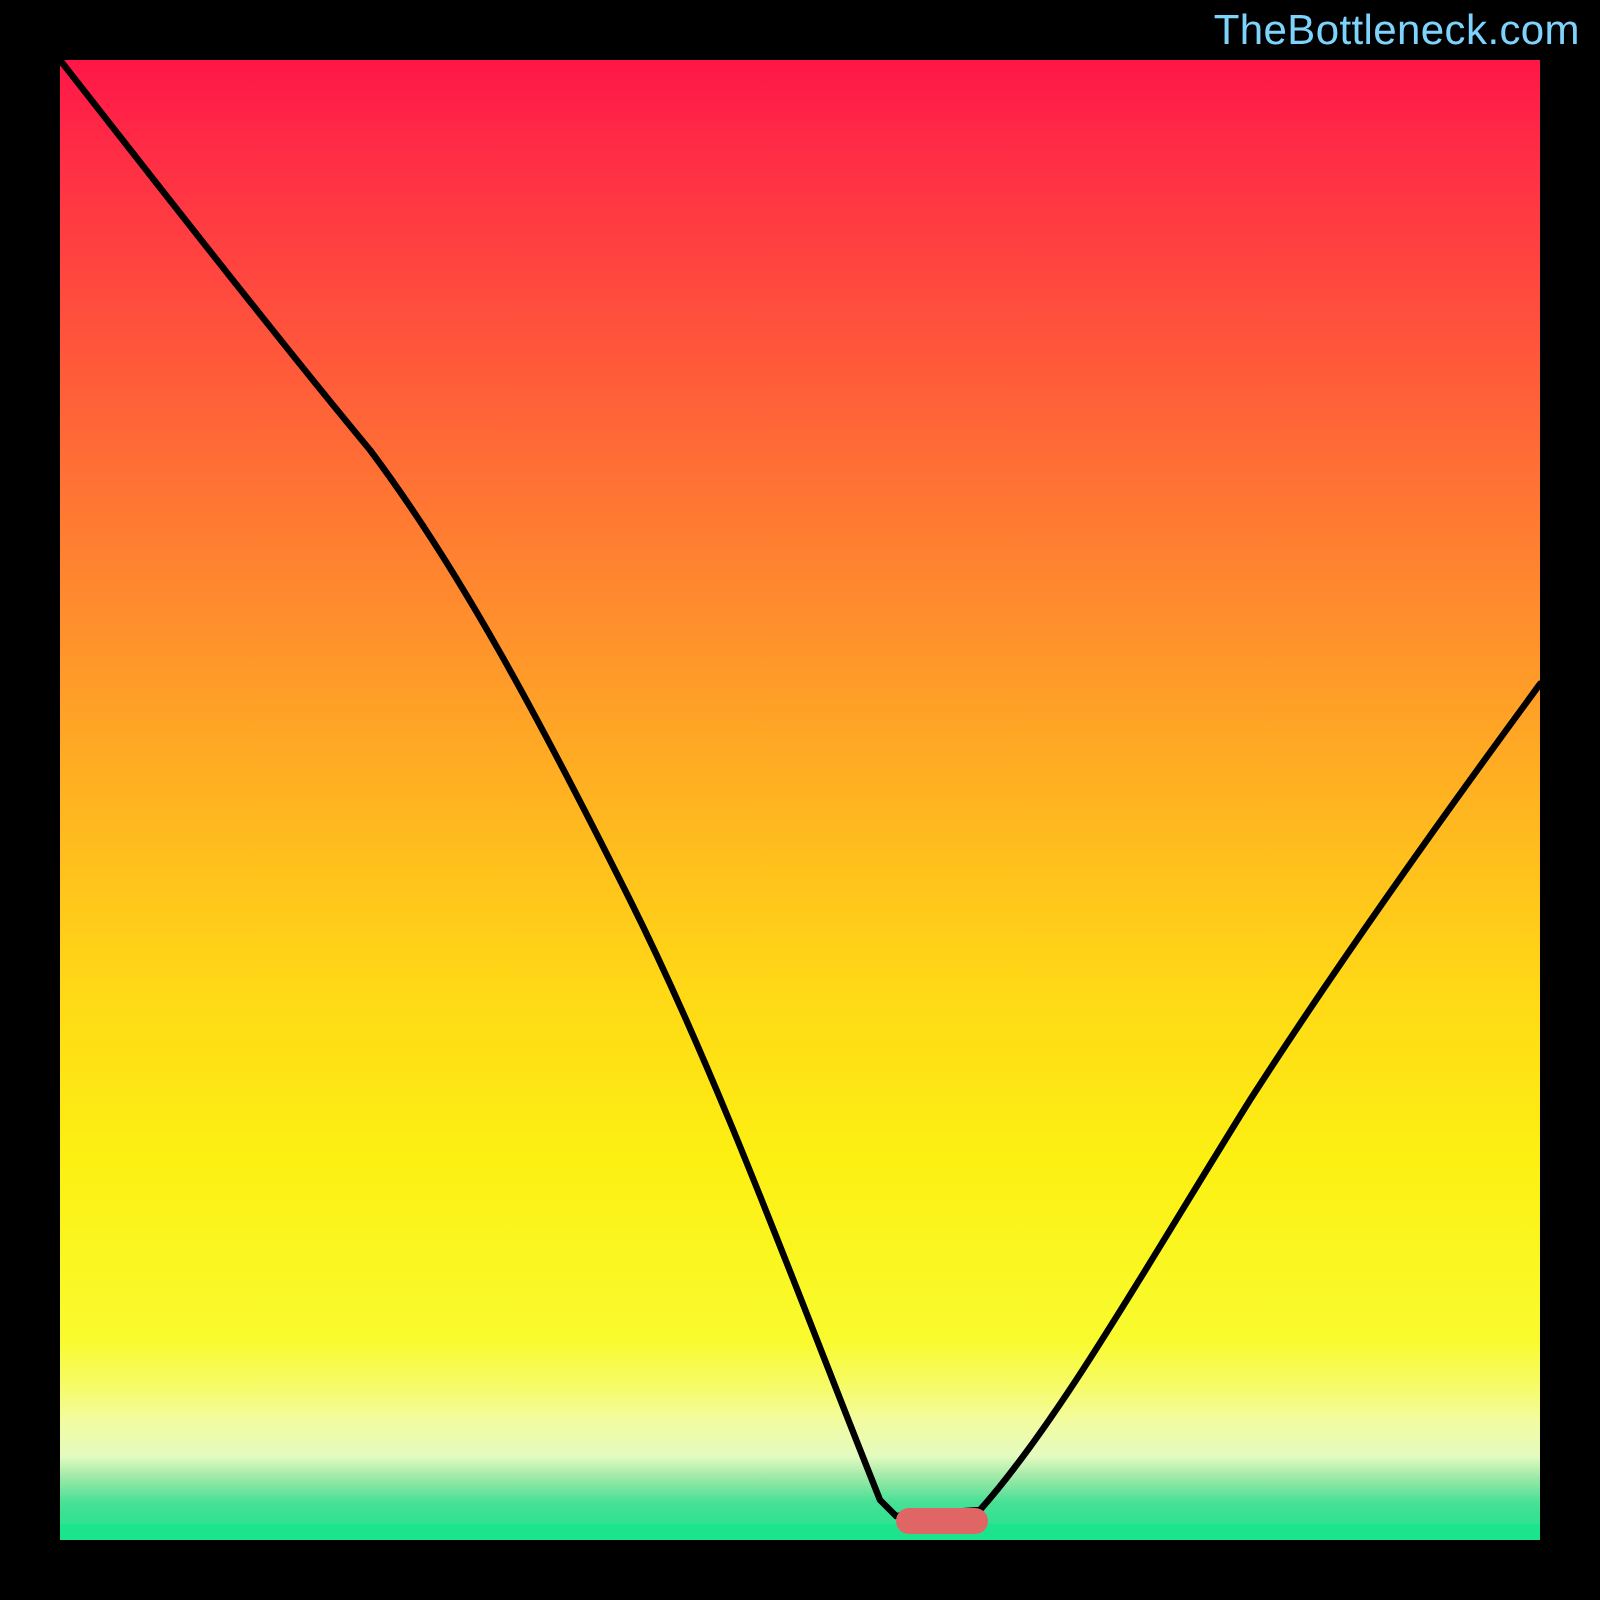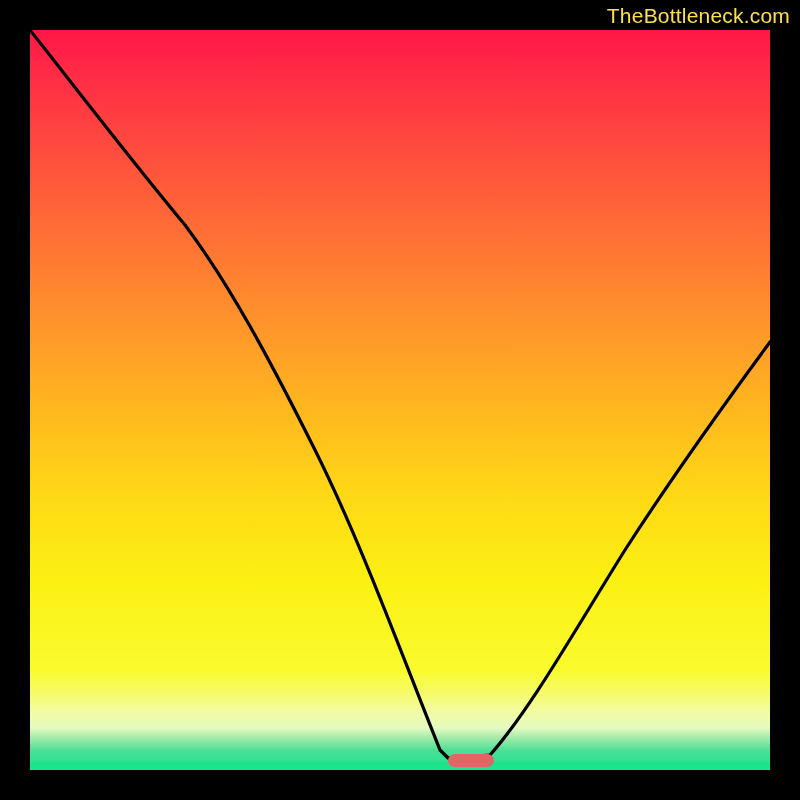--- a/index.html
+++ b/index.html
@@ -13,21 +13,21 @@
   }
   .wrap {
     position: relative;
     width: 800px;
     height: 800px;
   }
   .watermark {
     position: absolute;
     top: 4px;
     right: 10px;
-    color: #fde047;
+    color: #7dd3fc;
     font-size: 21px;
     font-weight: 500;
     letter-spacing: 0.2px;
     z-index: 10;
   }
   .plot-area {
     position: absolute;
     left: 30px;
     top: 30px;
     width: 740px;

